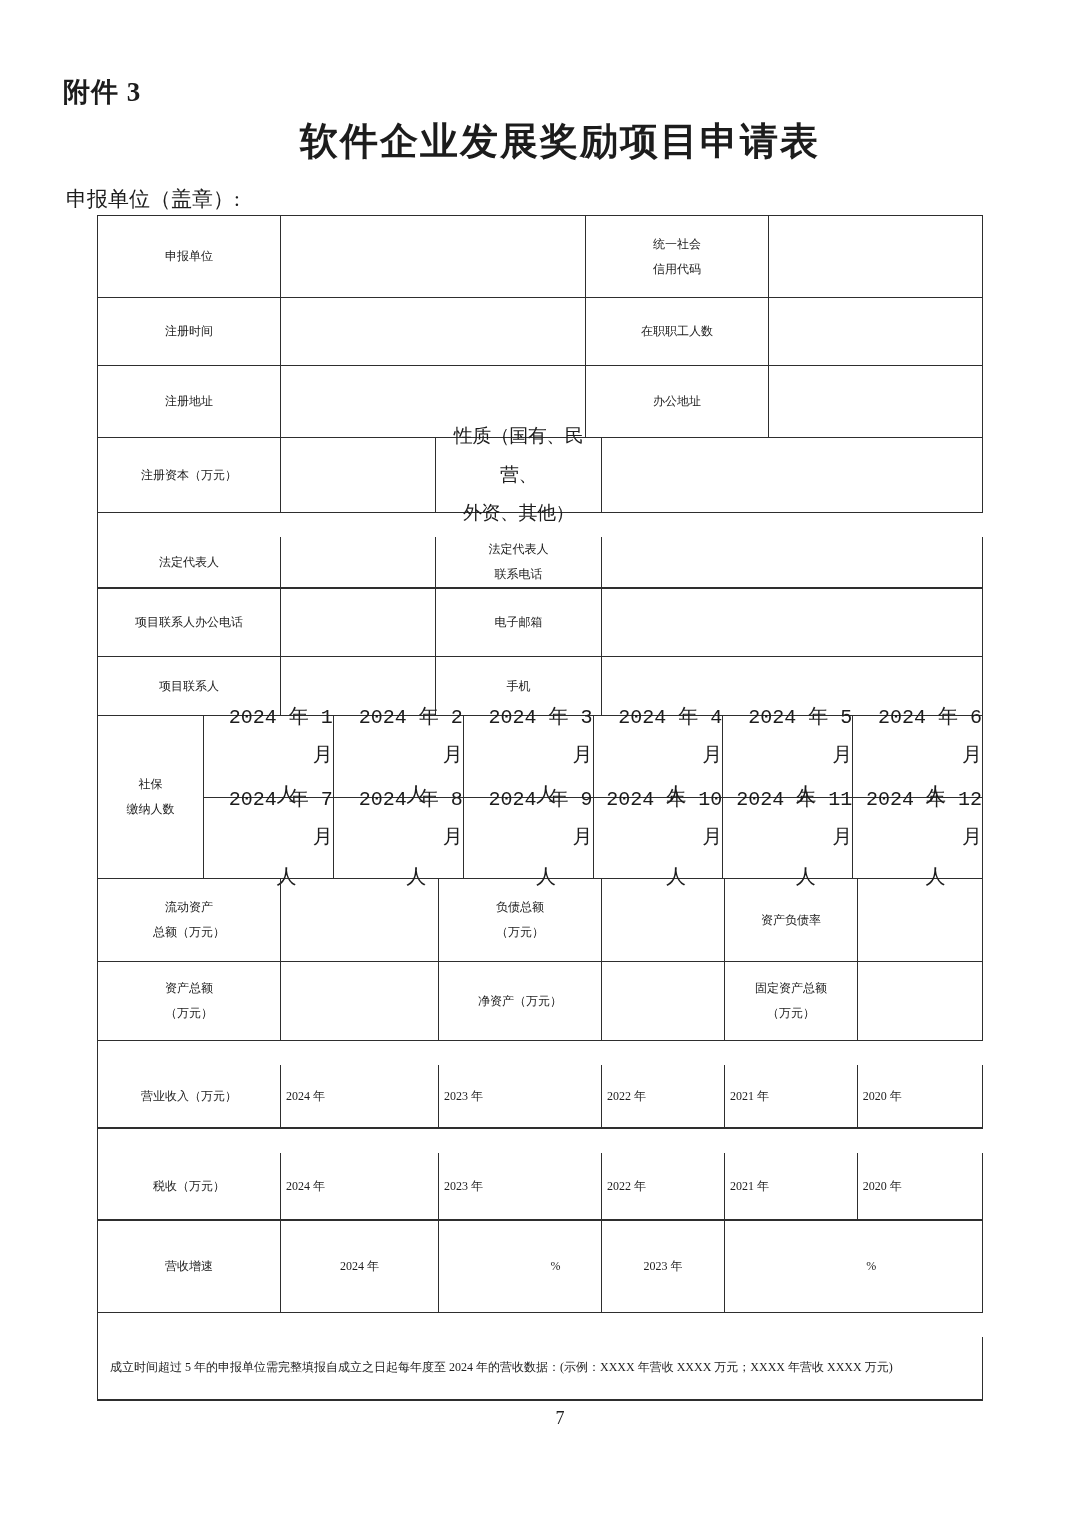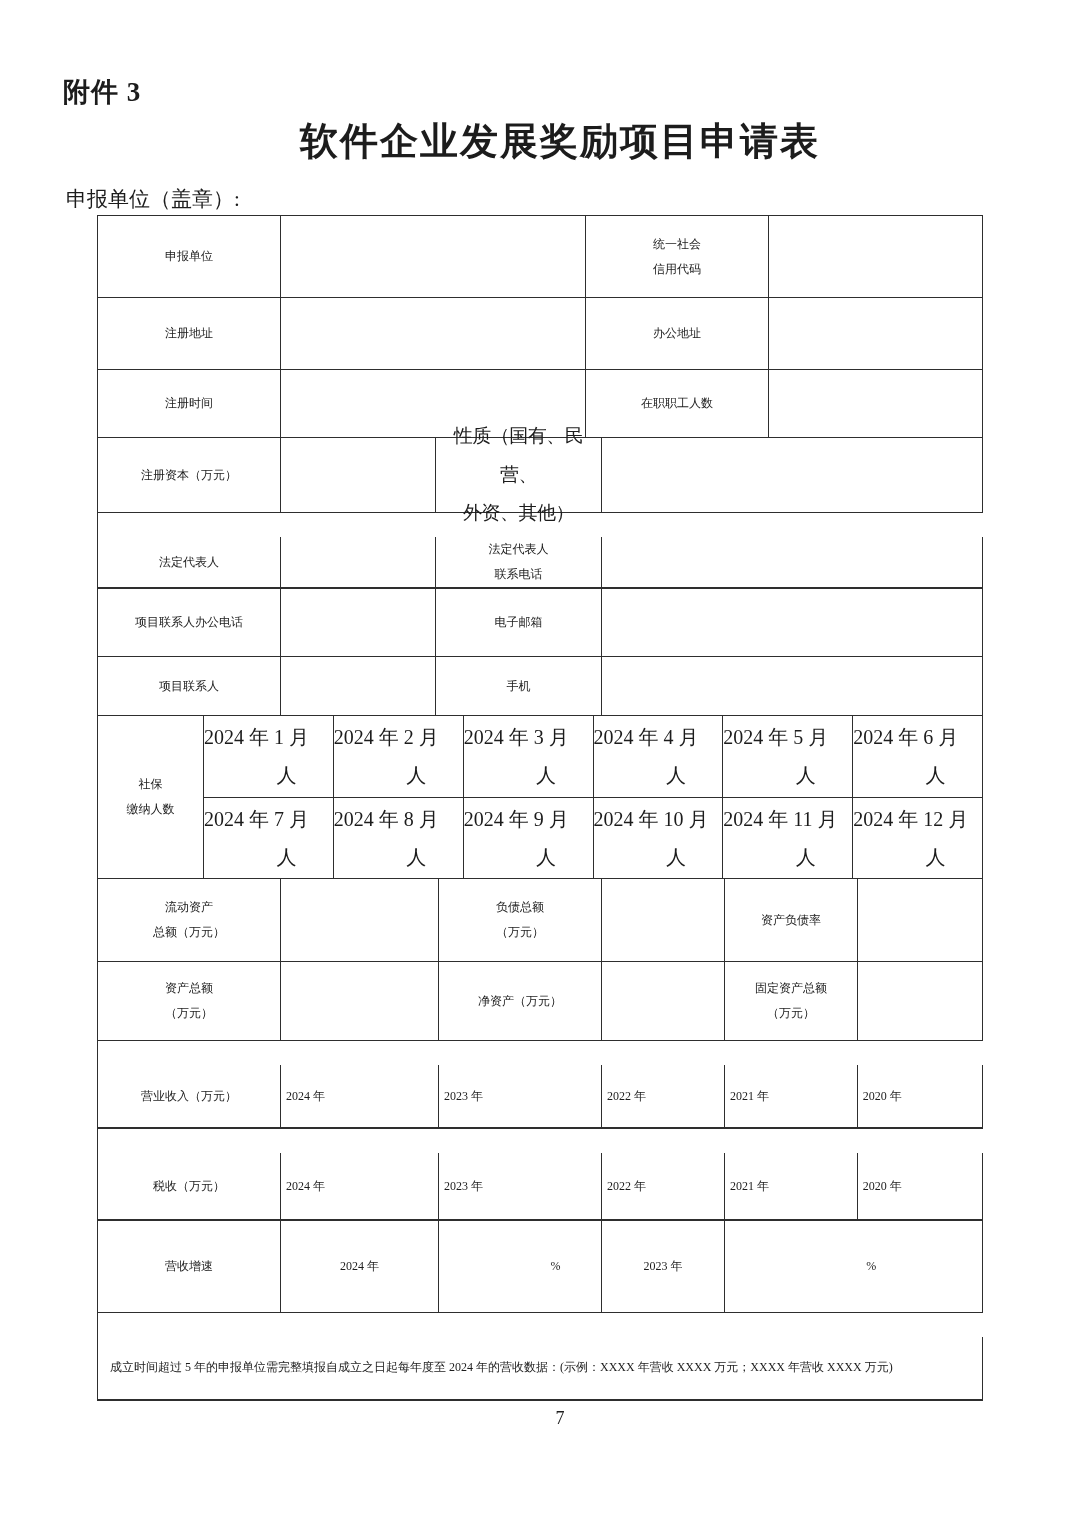--- a/index.html
+++ b/index.html
@@ -52,21 +52,21 @@
   .w-b2{width:17.51%}.w-b3{width:18.76%}.w-b4{width:43.05%}
   .w-s0{width:11.98%}
   .ss-grid{width:88.02%;display:flex;flex-wrap:wrap;}
   .ss-cell{
     box-sizing:border-box;width:16.6667%;height:50%;
     display:flex;flex-direction:column;justify-content:center;
     border-right:1px solid var(--line);
     border-bottom:1px solid var(--line);
     font-size:20px;line-height:1.9;
   }
-  .ss-label{display:block;text-align:left;}
+  .ss-label{display:block;text-align:right;font-family:Liberation Mono, monospace;}
   .ss-unit{display:block;box-sizing:border-box;width:100%;text-align:center;padding-left:28%;}
   .w-c2{width:17.85%}.w-c3{width:18.42%}.w-c4{width:13.90%}.w-c5{width:15.00%}.w-c6{width:14.15%}
   .w-g5{width:29.15%}
   .w-full{width:100%}
   .cell.small{font-size:19px;letter-spacing:-0.5px;}
   .cell.year{justify-content:flex-start;text-align:left;padding-left:5px;}
   .cell.note{
     justify-content:flex-start;align-items:center;
     text-align:left;padding:6px 12px;line-height:2.15;
   }
@@ -87,31 +87,31 @@
   <div class="form-table">
 
     <div class="trow" style="height:82px">
       <div class="cell w-a1">申报单位</div>
       <div class="cell w-a2"></div>
       <div class="cell w-a3">统一社会
 信用代码</div>
       <div class="cell w-a4"></div>
     </div>
 
+    <div class="trow" style="height:68px">
+      <div class="cell w-a1">注册时间</div>
+      <div class="cell w-a2"></div>
+      <div class="cell w-a3">在职职工人数</div>
+      <div class="cell w-a4"></div>
+    </div>
+
     <div class="trow" style="height:72px">
       <div class="cell w-a1">注册地址</div>
       <div class="cell w-a2"></div>
       <div class="cell w-a3">办公地址</div>
-      <div class="cell w-a4"></div>
-    </div>
-
-    <div class="trow" style="height:68px">
-      <div class="cell w-a1">注册时间</div>
-      <div class="cell w-a2"></div>
-      <div class="cell w-a3">在职职工人数</div>
       <div class="cell w-a4"></div>
     </div>
 
     <div class="trow" style="height:75px">
       <div class="cell w-a1">注册资本（万元）</div>
       <div class="cell w-b2"></div>
       <div class="cell w-b3 small">性质（国有、民营、
 外资、其他）</div>
       <div class="cell w-b4"></div>
     </div>

